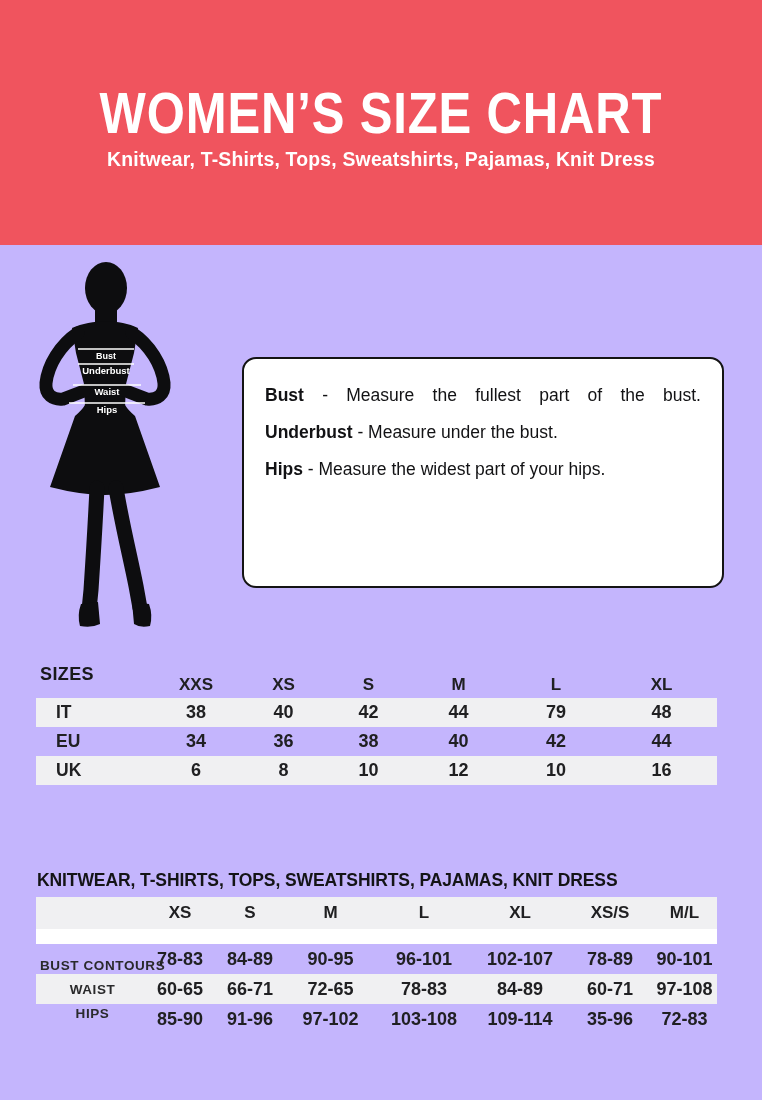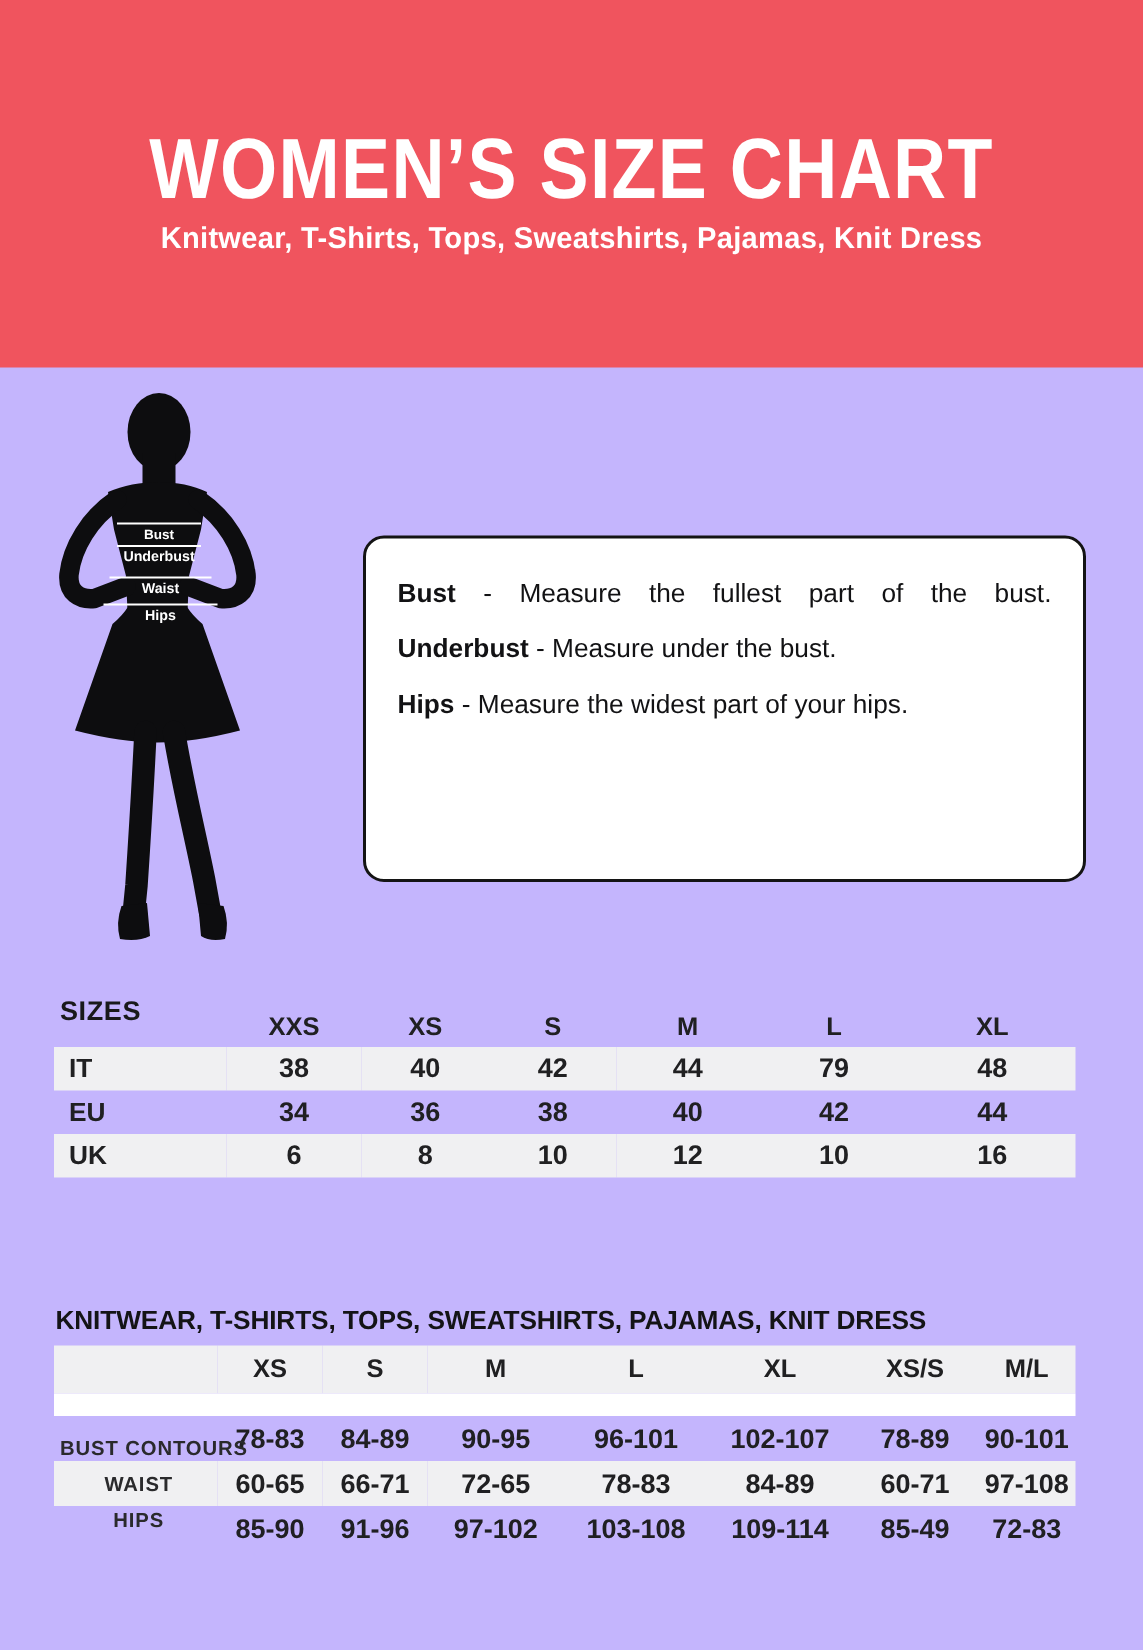--- a/index.html
+++ b/index.html
@@ -67,21 +67,21 @@
     text-align:center; vertical-align:middle; font-weight:bold;
     color:#202022; padding:0; overflow:visible; white-space:nowrap;
   }
   tr.stripe { background:#f0f0f2; }
 
   .sizes-table { top:672px; }
   .sizes-table thead tr { height:26px; }
   .sizes-table tbody tr { height:29px; }
   .sizes-table th { font-size:17px; }
   .sizes-table td { font-size:18px; }
-  .sizes-table .row-label { text-align:left; padding-left:10px; font-size:17.5px; }
+  .sizes-table .row-label { text-align:left; padding-left:20px; font-size:17.5px; }
 
   .garment-table { top:897px; }
   .garment-table thead tr { height:32px; background:#f0f0f2; }
   .garment-table tr.spacer-row { height:15px; background:#ffffff; }
   .garment-table tbody tr.data-row { height:30px; }
   .garment-table th { font-size:17px; }
   .garment-table td { font-size:18px; }
   .garment-table .row-label {
     text-align:center; padding-left:4px; font-size:13.5px;
     letter-spacing:0.6px; font-weight:bold; color:#2a2a2c; position:relative;
@@ -245,19 +245,19 @@
         <td>60-71</td>
         <td>97-108</td>
       </tr>
       <tr class="data-row">
         <td class="row-label shift-up">HIPS</td>
         <td>85-90</td>
         <td>91-96</td>
         <td>97-102</td>
         <td>103-108</td>
         <td>109-114</td>
-        <td>85-49</td>
+        <td>35-96</td>
         <td>72-83</td>
       </tr>
     </tbody>
   </table>
 
 </div>
 
 </body></html>

